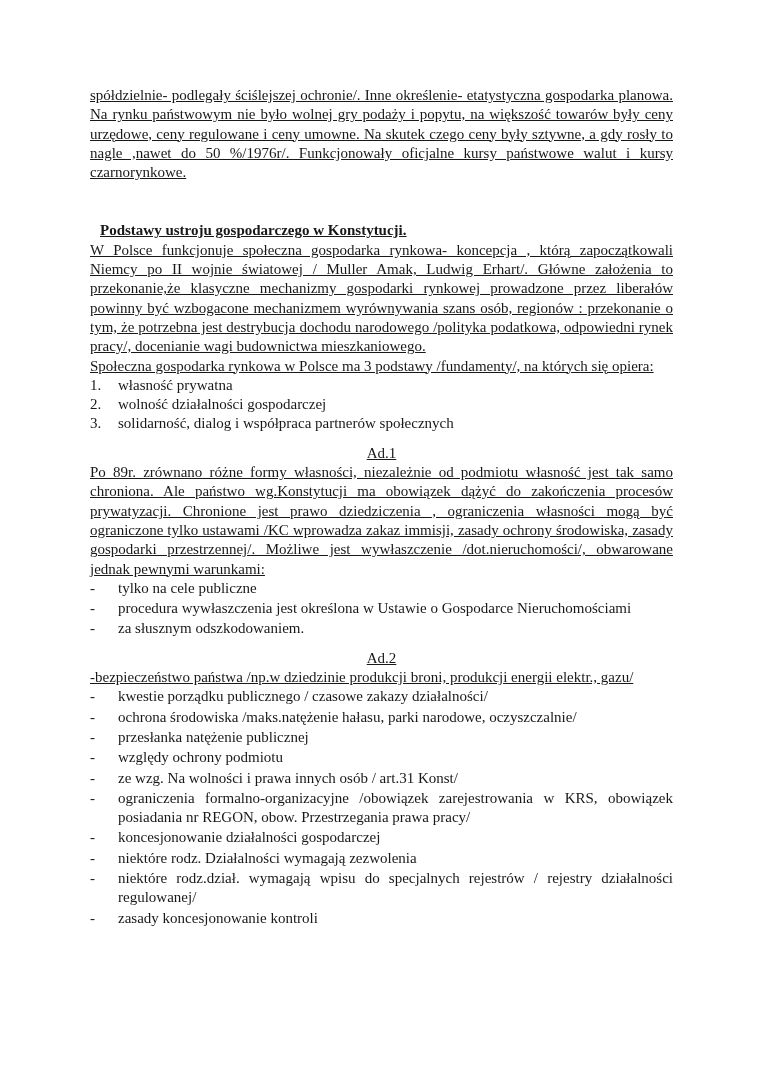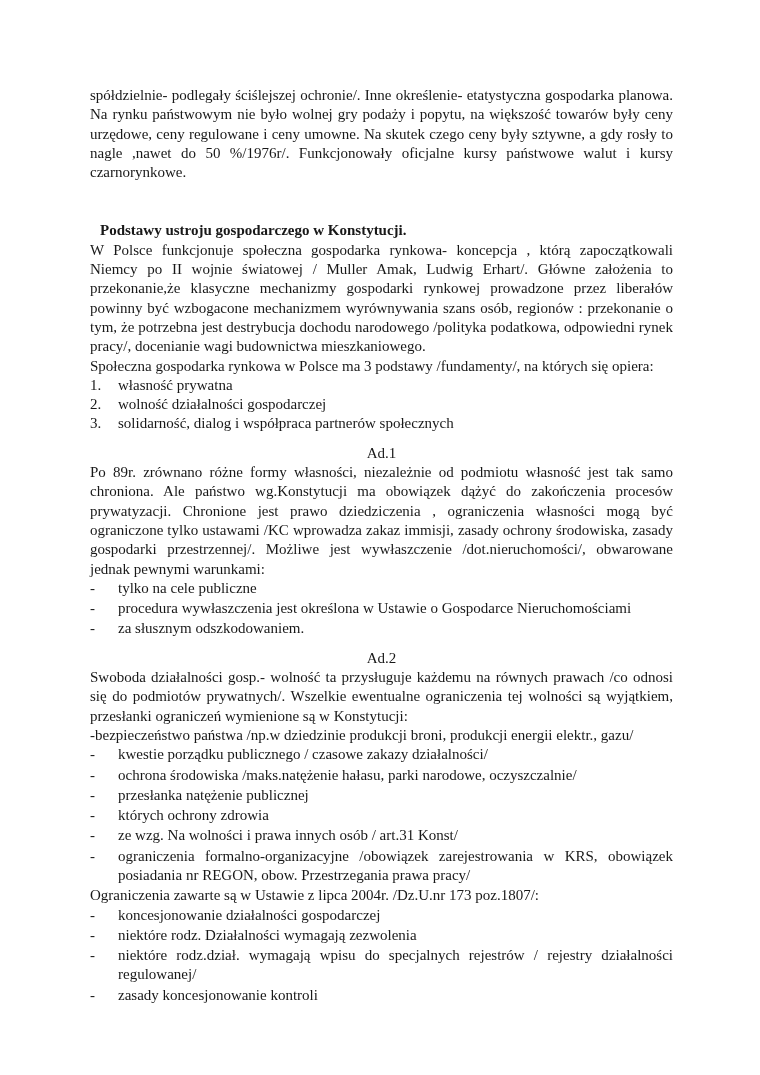--- a/index.html
+++ b/index.html
@@ -18,20 +18,21 @@
     overflow: hidden;
     font-family: "Liberation Serif", "DejaVu Serif", serif;
     font-size: 15px;
     line-height: 19.3px;
     color: #181818;
     -webkit-font-smoothing: antialiased;
   }
   .para {
     margin: 0;
     text-align: justify;
+    text-decoration: underline;
   }
   .heading {
     font-weight: 700;
     margin-top: 39px;
     margin-left: 10px;
   }
   .ad-label {
     margin-top: 10px;
     text-align: center;
   }
@@ -98,52 +99,50 @@
       <span class="li-text">procedura wywłaszczenia jest określona w Ustawie o Gospodarce Nieruchomościami</span>
     </li>
     <li>
       <span class="marker">-</span>
       <span class="li-text">za słusznym odszkodowaniem.</span>
     </li>
   </ul>
 
   <p class="para ad-label">Ad.2</p>
 
-  <p class="para">Swoboda działalności gosp.- wolność ta przysługuje każdemu na równych prawach /co odnosi się do podmiotów prywatnych/. Wszelkie ewentualne ograniczenia tej wolności są wyjątkiem, przesłanki ograniczeń wymienione są w Konstytucji:</p>
 
   <p class="para">-bezpieczeństwo państwa /np.w dziedzinie produkcji broni, produkcji energii elektr., gazu/</p>
 
   <ul class="list dash-list">
     <li>
       <span class="marker">-</span>
       <span class="li-text">kwestie porządku publicznego / czasowe zakazy działalności/</span>
     </li>
     <li>
       <span class="marker">-</span>
       <span class="li-text">ochrona środowiska /maks.natężenie hałasu, parki narodowe, oczyszczalnie/</span>
     </li>
     <li>
       <span class="marker">-</span>
       <span class="li-text">przesłanka natężenie publicznej</span>
     </li>
     <li>
       <span class="marker">-</span>
-      <span class="li-text">których ochrony zdrowia</span>
+      <span class="li-text">względy ochrony podmiotu</span>
     </li>
     <li>
       <span class="marker">-</span>
       <span class="li-text">ze wzg. Na wolności i prawa innych osób / art.31 Konst/</span>
     </li>
     <li>
       <span class="marker">-</span>
       <span class="li-text">ograniczenia formalno-organizacyjne /obowiązek zarejestrowania w KRS, obowiązek posiadania nr REGON, obow. Przestrzegania prawa pracy/</span>
     </li>
   </ul>
 
-  <p class="para">Ograniczenia zawarte są w Ustawie z lipca 2004r. /Dz.U.nr 173 poz.1807/:</p>
 
   <ul class="list dash-list">
     <li>
       <span class="marker">-</span>
       <span class="li-text">koncesjonowanie działalności gospodarczej</span>
     </li>
     <li>
       <span class="marker">-</span>
       <span class="li-text">niektóre rodz. Działalności wymagają zezwolenia</span>
     </li>

